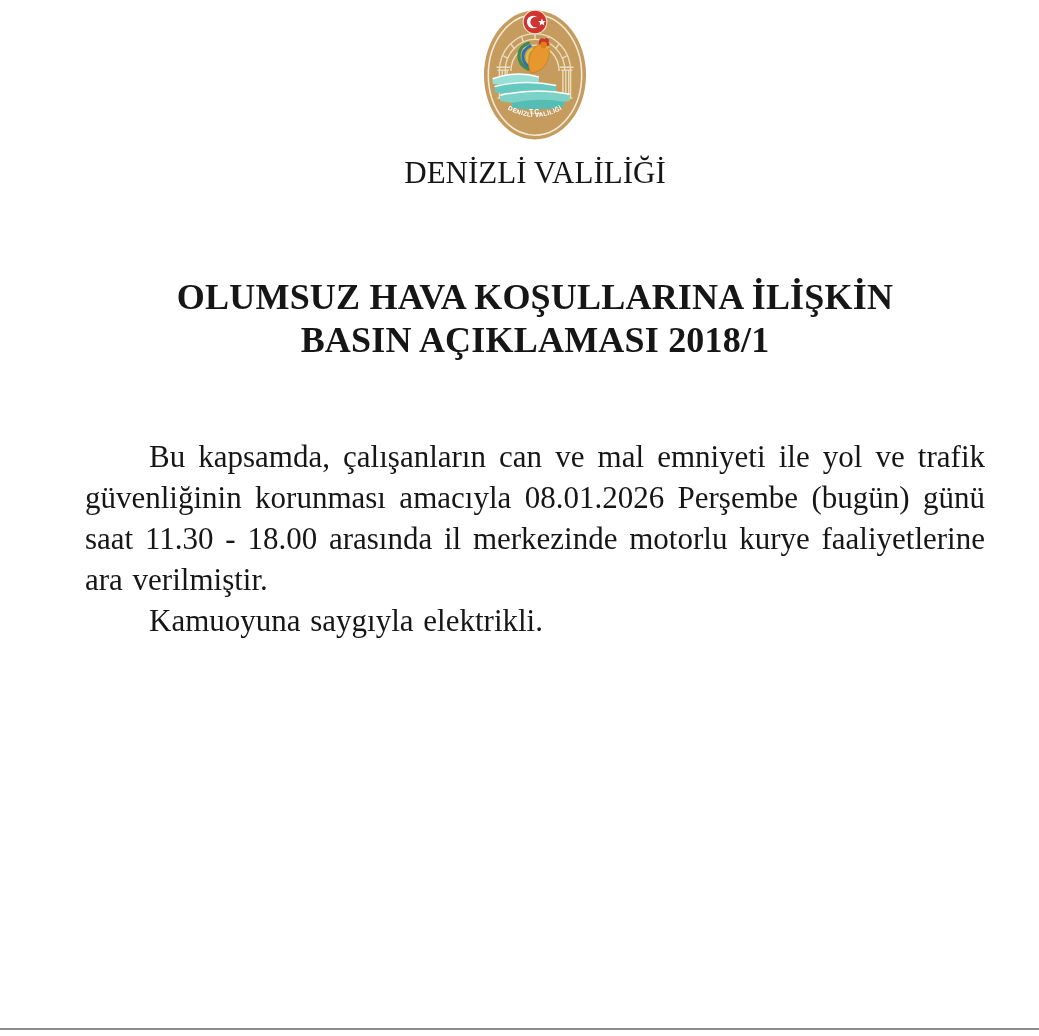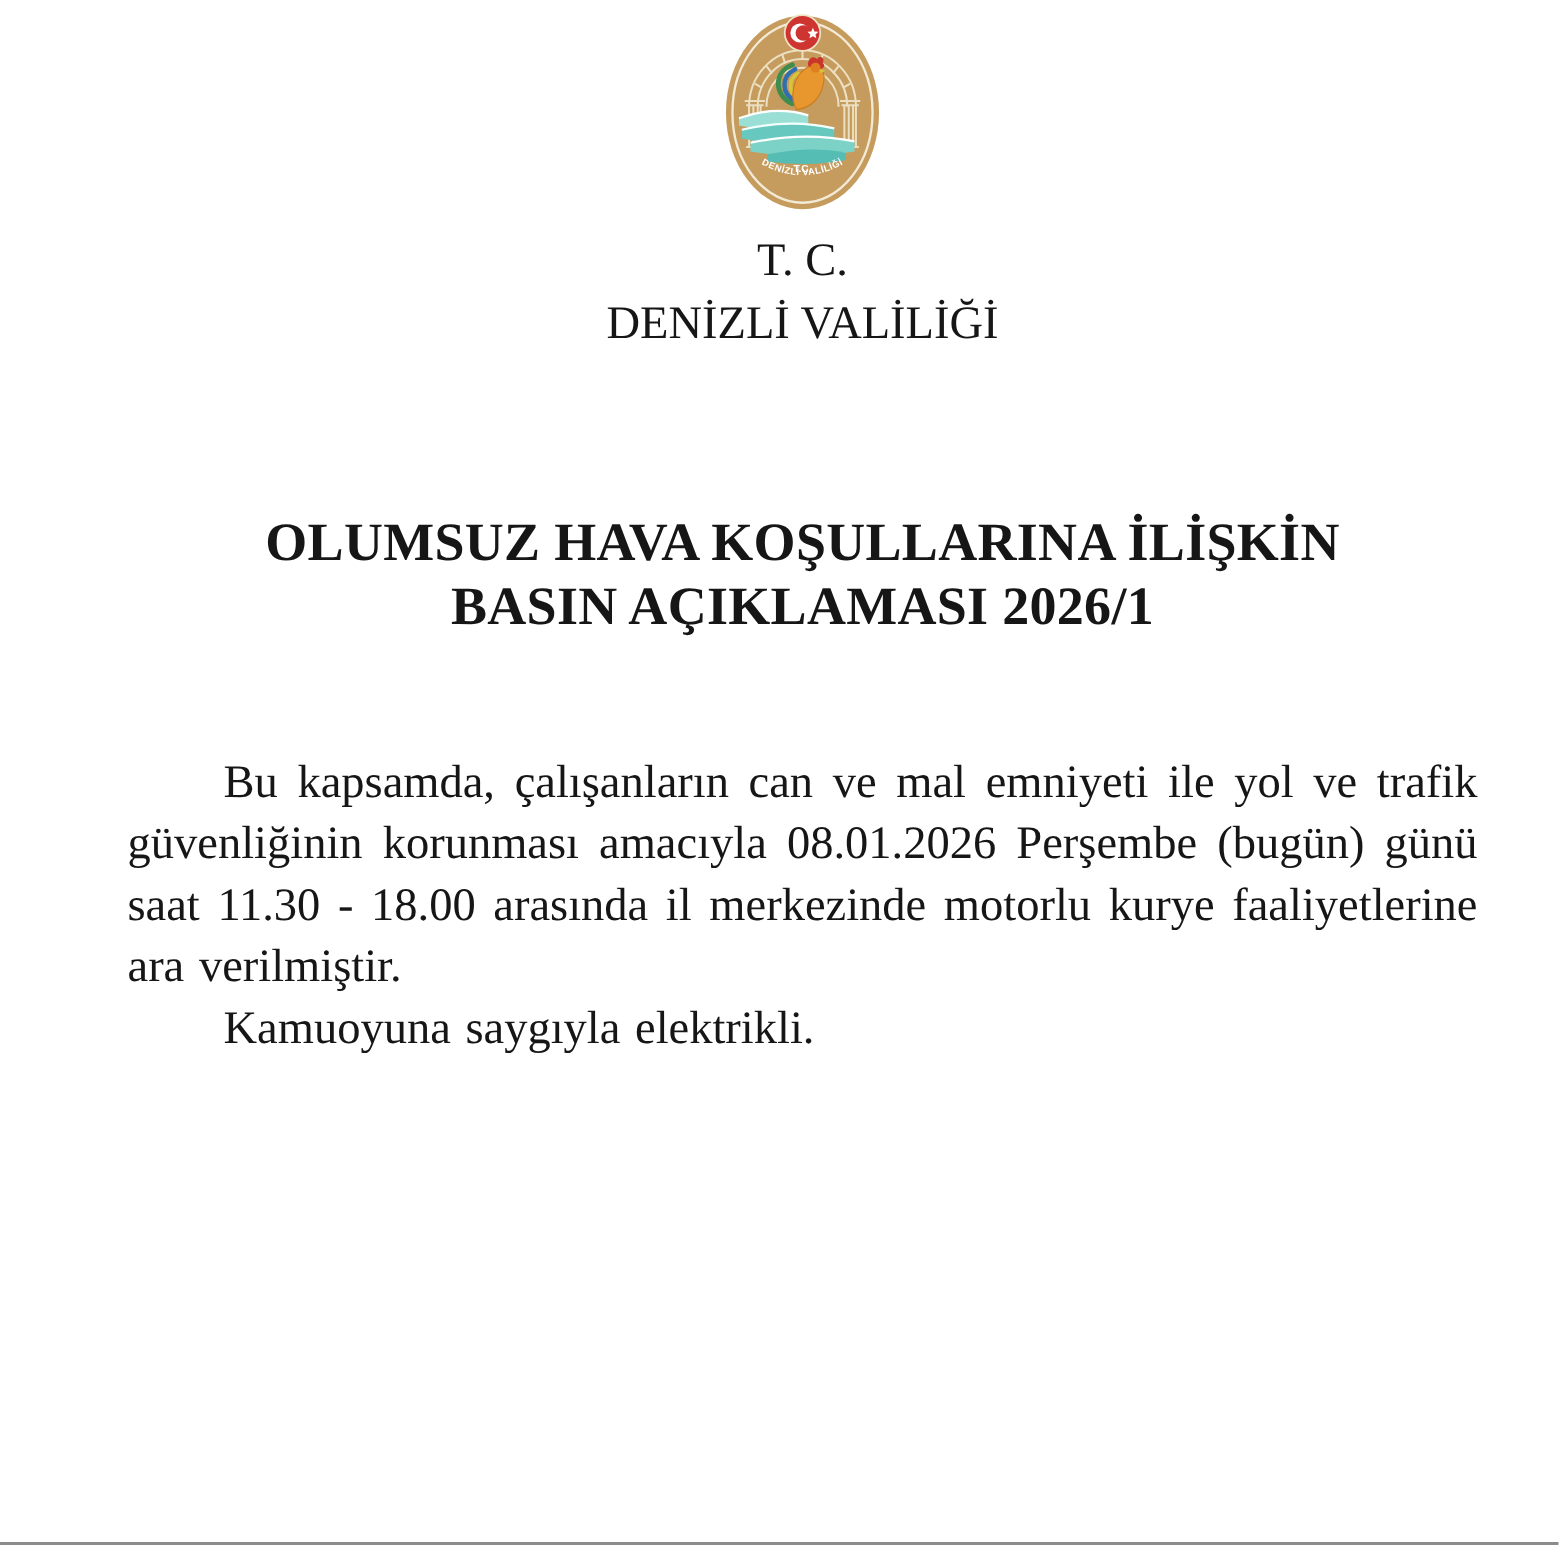--- a/index.html
+++ b/index.html
@@ -35,21 +35,21 @@
     line-height: 42px;
     margin-top: 10px;
     font-weight: normal;
   }
   .letterhead div { white-space: nowrap; }
   .doc-title {
     text-align: center;
     font-weight: bold;
     font-size: 36px;
     line-height: 43px;
-    margin-top: 104px;
+    margin-top: 82px;
     letter-spacing: 0.2px;
   }
   .doc-body {
     margin-top: 74px;
     font-size: 31px;
     line-height: 41px;
     text-align: justify;
     text-align-last: left;
   }
   .doc-body p {
@@ -124,27 +124,26 @@
         <text x="54" y="111" font-size="7">T.C.</text>
         <path id="embCurve" d="M 18 101 Q 54 126 90 101" fill="none" stroke="none"></path>
         <text font-size="6.4" letter-spacing="0.4">
           <textPath href="#embCurve" startOffset="50%" text-anchor="middle">DENİZLİ VALİLİĞİ</textPath>
         </text>
       </g>
     </svg>
   </div>
 
   <div class="letterhead">
-    <div>T. C.</div>
     <div>DENİZLİ VALİLİĞİ</div>
   </div>
 
   <div class="doc-title">
     <div>OLUMSUZ HAVA KOŞULLARINA İLİŞKİN</div>
-    <div>BASIN AÇIKLAMASI 2026/1</div>
+    <div>BASIN AÇIKLAMASI 2018/1</div>
   </div>
 
   <div class="doc-body">
     <p>Bu kapsamda, çalışanların can ve mal emniyeti ile yol ve trafik güvenliğinin korunması amacıyla 08.01.2026 Perşembe (bugün) günü saat 11.30 - 18.00 arasında il merkezinde motorlu kurye faaliyetlerine ara verilmiştir.</p>
     <p>Kamuoyuna saygıyla elektrikli.</p>
   </div>
 
   <div class="bottom-rule"></div>
 </div>
 

